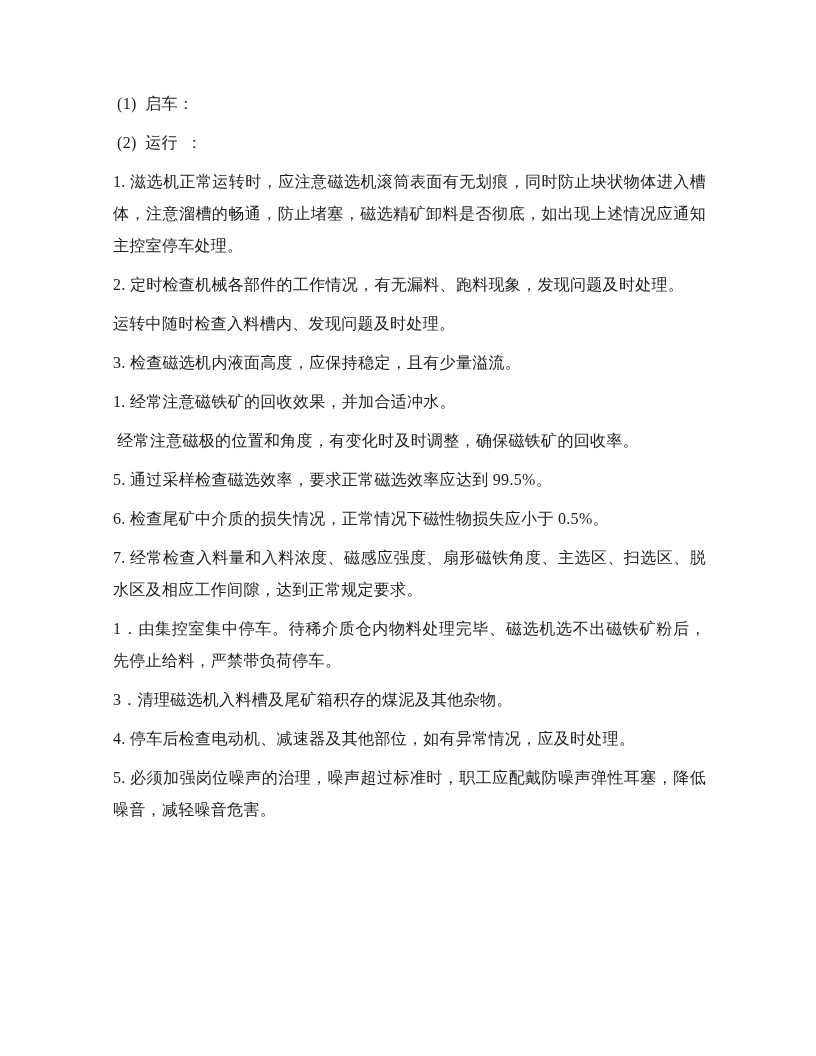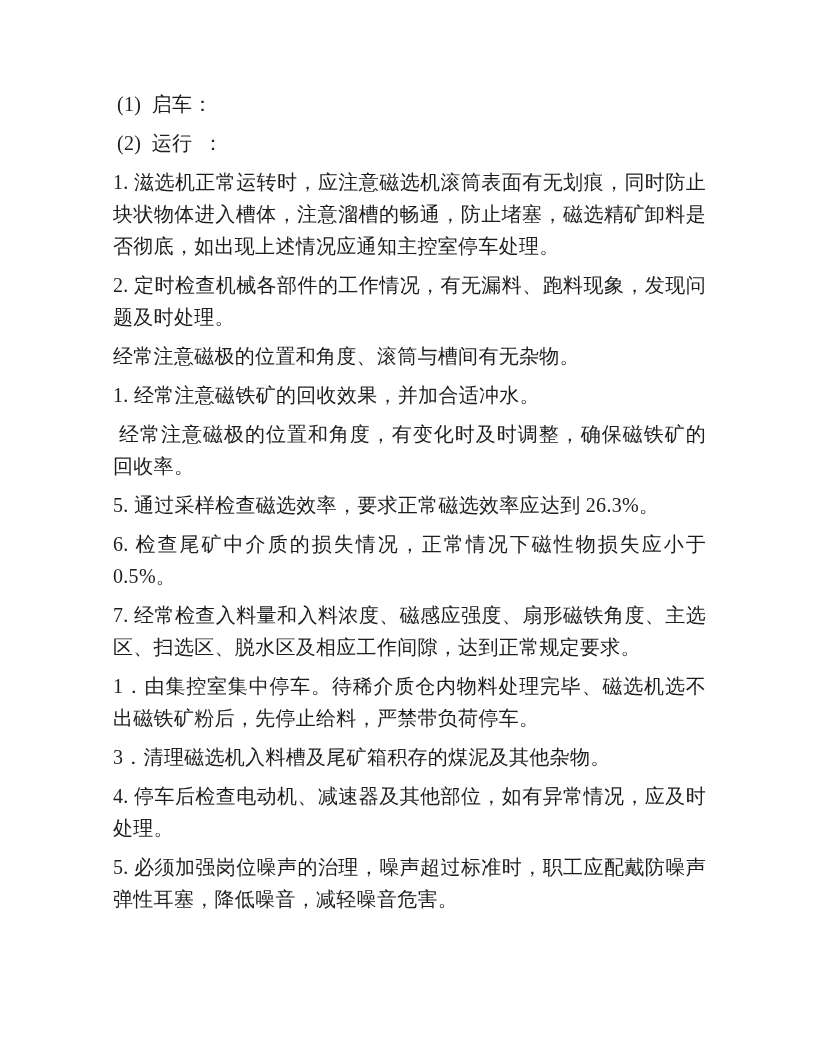--- a/index.html
+++ b/index.html
@@ -7,21 +7,21 @@
     padding: 0;
     background: #ffffff;
   }
   .page {
     width: 816px;
     height: 1056px;
     box-sizing: border-box;
     background: #ffffff;
     color: #1d1d1d;
     font-family: "Liberation Serif", "DejaVu Serif", serif;
-    font-size: 20px;
+    font-size: 16px;
     line-height: 32px;
     padding: 88px 110px 0 113px;
     overflow: hidden;
   }
   .para {
     margin: 0 0 7px 0;
     white-space: pre-wrap;
     text-align: justify;
     letter-spacing: 0.3px;
   }
@@ -30,23 +30,24 @@
   }
 </style>
 </head>
 <body>
 
 <div class="page">
   <p class="para heading">(1)  启车：</p>
   <p class="para heading">(2)  运行  ：</p>
   <p class="para">1. 滋选机正常运转时，应注意磁选机滚筒表面有无划痕，同时防止块状物体进入槽体，注意溜槽的畅通，防止堵塞，磁选精矿卸料是否彻底，如出现上述情况应通知主控室停车处理。</p>
   <p class="para">2. 定时检查机械各部件的工作情况，有无漏料、跑料现象，发现问题及时处理。</p>
-  <p class="para">经常注意磁极的位置和角度、滚筒与槽间有无杂物。</p>
+  <p class="para">运转中随时检查入料槽内、发现问题及时处理。</p>
+  <p class="para">3. 检查磁选机内液面高度，应保持稳定，且有少量溢流。</p>
   <p class="para">1. 经常注意磁铁矿的回收效果，并加合适冲水。</p>
   <p class="para"> 经常注意磁极的位置和角度，有变化时及时调整，确保磁铁矿的回收率。</p>
-  <p class="para">5. 通过采样检查磁选效率，要求正常磁选效率应达到 26.3%。</p>
+  <p class="para">5. 通过采样检查磁选效率，要求正常磁选效率应达到 99.5%。</p>
   <p class="para">6. 检查尾矿中介质的损失情况，正常情况下磁性物损失应小于 0.5%。</p>
   <p class="para">7. 经常检查入料量和入料浓度、磁感应强度、扇形磁铁角度、主选区、扫选区、脱水区及相应工作间隙，达到正常规定要求。</p>
   <p class="para">1．由集控室集中停车。待稀介质仓内物料处理完毕、磁选机选不出磁铁矿粉后，先停止给料，严禁带负荷停车。</p>
   <p class="para">3．清理磁选机入料槽及尾矿箱积存的煤泥及其他杂物。</p>
   <p class="para">4. 停车后检查电动机、减速器及其他部位，如有异常情况，应及时处理。</p>
   <p class="para">5. 必须加强岗位噪声的治理，噪声超过标准时，职工应配戴防噪声弹性耳塞，降低噪音，减轻噪音危害。</p>
 </div>
 
 </body></html>

